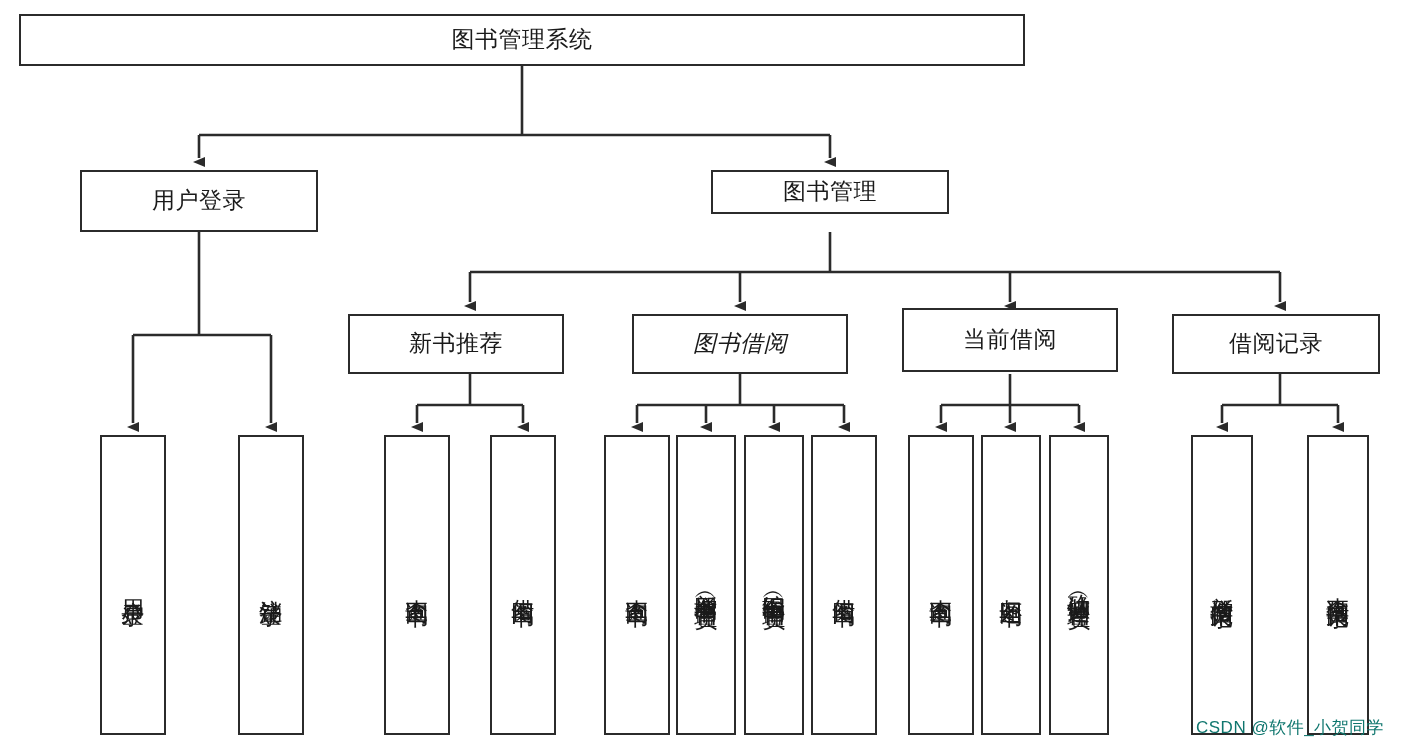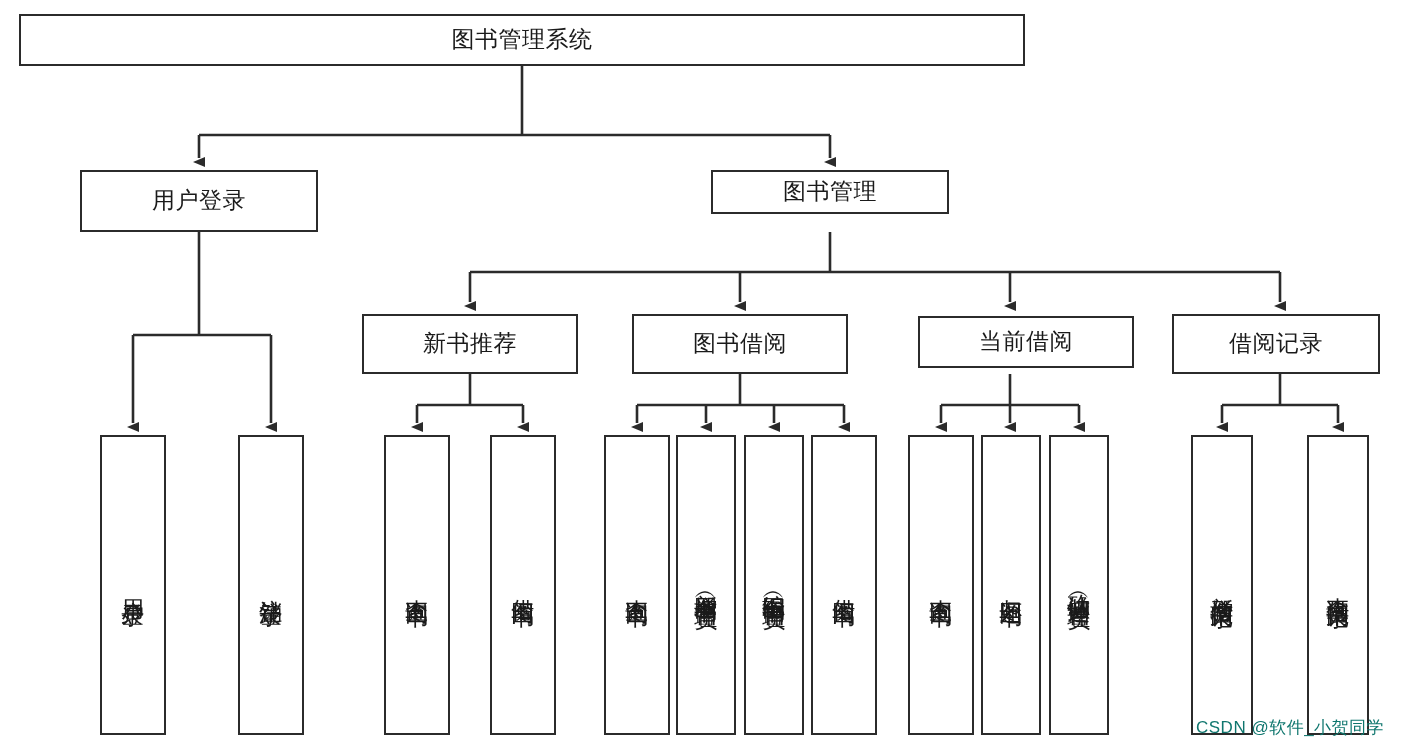--- a/index.html
+++ b/index.html
@@ -125,25 +125,25 @@
       <path d="M1338,405 L1338,423" marker-end="url(#arrow)"></path>
     </g>
   </svg>
 
   <div class="node node-h node-root" style="left:19px; top:14px; width:1006px; height:52px;">图书管理系统</div>
 
   <div class="node node-h" style="left:80px; top:170px; width:238px; height:62px;">用户登录</div>
 
   <div class="node node-h" style="left:711px; top:170px; width:238px; height:44px;">图书管理</div>
 
-  <div class="node node-h" style="left:362px; top:314px; width:216px; height:60px;">新书推荐</div>
+  <div class="node node-h" style="left:348px; top:314px; width:216px; height:60px;">新书推荐</div>
 
-  <div class="node node-h" style="left:632px; top:314px; width:216px; height:60px;">图书借阅</div>
+  <div class="node node-h" style="left:632px; top:314px; width:216px; height:60px;font-style:italic;">图书借阅</div>
 
-  <div class="node node-h" style="left:902px; top:316px; width:216px; height:52px;margin-left:16px;">当前借阅</div>
+  <div class="node node-h" style="left:902px; top:308px; width:216px; height:64px;">当前借阅</div>
 
   <div class="node node-h" style="left:1172px; top:314px; width:208px; height:60px;">借阅记录</div>
 
   <div class="node node-v" style="left:100px; top:435px; width:66px; height:300px;">
     <span class="vtext">用户登录</span>
   </div>
 
   <div class="node node-v" style="left:238px; top:435px; width:66px; height:300px;">
     <span class="vtext">注销登录</span>
   </div>

